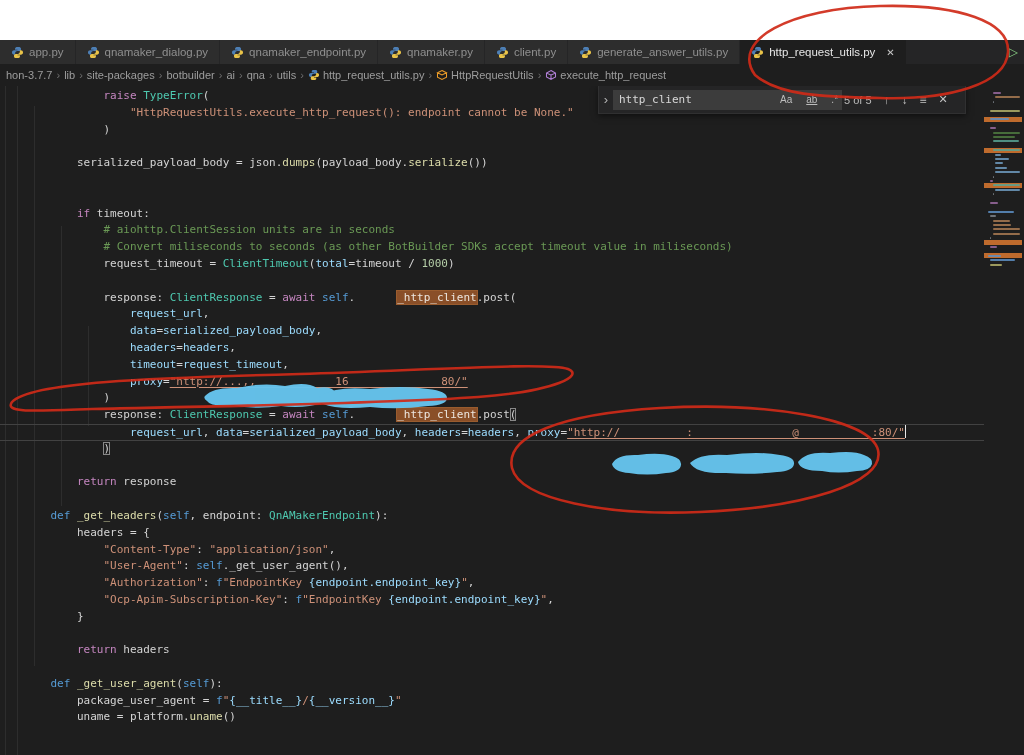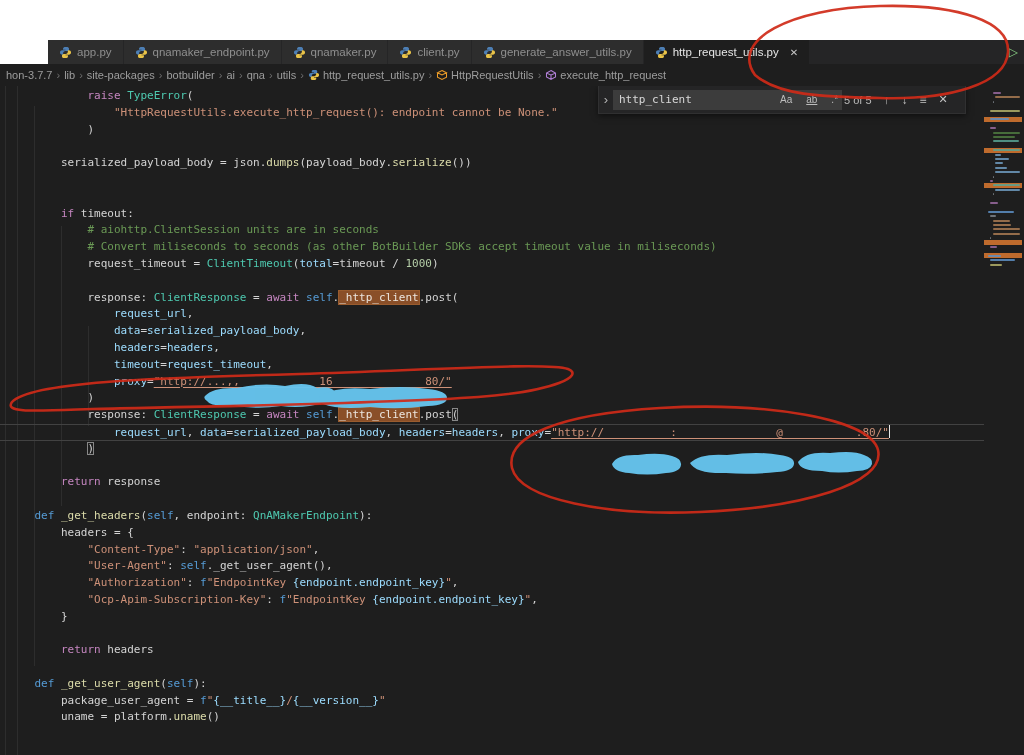--- a/index.html
+++ b/index.html
@@ -1,44 +1,44 @@
 <!DOCTYPE html>
 <html><head>
 <meta charset="utf-8">
 <style>
   html,body{margin:0;padding:0;}
   body{width:1024px;height:755px;overflow:hidden;position:relative;background:#ffffff;
        font-family:"Liberation Sans",sans-serif;}
   
   #top-strip{height:40px;background:#ffffff;}
   
-  #tab-bar{height:24px;background:#252526;display:flex;align-items:stretch;margin-left:48px;}
+  #tab-bar{height:24px;background:#252526;display:flex;align-items:stretch;}
   .tab{display:flex;align-items:center;gap:5px;padding:0 11px;background:#2d2d2d;
        border-right:1px solid #252526;font-size:11.5px;color:#8f8f8f;cursor:pointer;white-space:nowrap;}
   .tab.active{background:#1e1e1e;color:#e6e6e6;}
   .tab .pyico{width:13px;height:13px;flex:0 0 auto;}
   .tab-close{margin-left:6px;font-size:10px;color:#c8c8c8;}
   #run-button{margin-left:auto;display:flex;align-items:center;padding:0 6px;color:#89d185;font-size:12px;cursor:pointer;}
   
   #breadcrumb-bar{height:22px;background:#1e1e1e;display:flex;align-items:center;
        padding-left:6px;font-size:11px;color:#9d9d9d;white-space:nowrap;overflow:hidden;}
   .crumb{display:flex;align-items:center;gap:3px;cursor:pointer;}
   .crumb-sep{color:#6e6e6e;margin:0 4px;font-size:11px;}
   .crumb svg{width:12px;height:12px;}
   
   #editor{position:relative;height:669px;background:#1e1e1e;overflow:hidden;}
   #code{position:absolute;left:0;top:2px;right:40px;}
   .cl{height:16.8px;line-height:16.8px;white-space:pre;
-      font-family:"DejaVu Sans Mono",monospace;font-size:11px;padding-left:8px;box-sizing:border-box;}
+      font-family:"DejaVu Sans Mono",monospace;font-size:11px;padding-left:24px;box-sizing:border-box;}
   .cl.current{border-top:1px solid #424242;border-bottom:1px solid #424242;}
   .tk-txt{color:#d4d4d4}.tk-kw{color:#c586c0}.tk-def{color:#569cd6}.tk-fn{color:#dcdcaa}
   .tk-type{color:#4ec9b0}.tk-var{color:#9cdcfe}.tk-str{color:#ce9178}
   .tk-strU{color:#ce9178;text-decoration:underline;text-underline-offset:2px;}
   .tk-com{color:#6a9955}.tk-num{color:#b5cea8}.tk-self{color:#569cd6}
-  .tk-match{color:#ece6df;background:#8a4f28;box-shadow:0 0 0 1px #9a5c2e;}
+  .tk-match{color:#ece6df;background:#8a4f28;box-shadow:0 0 0 1px #9a5c2e;margin-left:42px;}
   .tk-br{color:#d4d4d4;outline:1px solid #888;outline-offset:-1px;}
   .tk-cur{display:inline-block;width:0;border-left:1.5px solid #e8e8e8;height:13px;vertical-align:-2px;}
   .vguide{position:absolute;top:0;width:1px;background:rgba(255,255,255,0.07);}
   
   #find-widget{position:absolute;top:0;left:598px;width:368px;height:28px;background:#252526;
       border:1px solid #303031;border-top:none;box-shadow:0 2px 6px rgba(0,0,0,.5);
       display:flex;align-items:center;box-sizing:border-box;z-index:10;font-size:11px;color:#c5c5c5;}
   #find-chevron{width:14px;text-align:center;color:#b4b4b4;font-size:13px;cursor:pointer;}
   #find-inputbox{display:flex;align-items:center;background:#3c3c3c;height:20px;flex:0 0 196px;
       padding:0 4px 0 6px;color:#d8d8d8;font-family:"DejaVu Sans Mono",monospace;font-size:11px;}
@@ -62,20 +62,27 @@
 <div id="top-strip"></div>
 
 <div id="tab-bar">
 
   <div class="tab">
       <svg class="pyico" viewBox="0 0 16 16">
         <path fill="#4d7fb5" d="M7.9 1.2c-1.6 0-2.9.7-2.9 1.9v1.6h3v.6H3.9c-1.5 0-2.7 1.1-2.7 2.7 0 1.6 1.2 2.7 2.7 2.7h1.2V8.9c0-1.4 1.2-2.6 2.6-2.6h2.6c1.1 0 2-.9 2-2V3.1c0-1.2-1.3-1.9-2.9-1.9z"></path>
         <path fill="#e9c348" d="M8.1 14.8c1.6 0 2.9-.7 2.9-1.9v-1.6H8v-.6h4.1c1.5 0 2.7-1.1 2.7-2.7 0-1.6-1.2-2.7-2.7-2.7h-1.2v1.8c0 1.4-1.2 2.6-2.6 2.6H5.7c-1.1 0-2 .9-2 2v1.2c0 1.2 1.3 1.9 2.9 1.9z"></path>
       </svg>
       <span>app.py</span>
+    </div>
+    <div class="tab">
+      <svg class="pyico" viewBox="0 0 16 16">
+        <path fill="#4d7fb5" d="M7.9 1.2c-1.6 0-2.9.7-2.9 1.9v1.6h3v.6H3.9c-1.5 0-2.7 1.1-2.7 2.7 0 1.6 1.2 2.7 2.7 2.7h1.2V8.9c0-1.4 1.2-2.6 2.6-2.6h2.6c1.1 0 2-.9 2-2V3.1c0-1.2-1.3-1.9-2.9-1.9z"></path>
+        <path fill="#e9c348" d="M8.1 14.8c1.6 0 2.9-.7 2.9-1.9v-1.6H8v-.6h4.1c1.5 0 2.7-1.1 2.7-2.7 0-1.6-1.2-2.7-2.7-2.7h-1.2v1.8c0 1.4-1.2 2.6-2.6 2.6H5.7c-1.1 0-2 .9-2 2v1.2c0 1.2 1.3 1.9 2.9 1.9z"></path>
+      </svg>
+      <span>qnamaker_dialog.py</span>
     </div>
     <div class="tab">
       <svg class="pyico" viewBox="0 0 16 16">
         <path fill="#4d7fb5" d="M7.9 1.2c-1.6 0-2.9.7-2.9 1.9v1.6h3v.6H3.9c-1.5 0-2.7 1.1-2.7 2.7 0 1.6 1.2 2.7 2.7 2.7h1.2V8.9c0-1.4 1.2-2.6 2.6-2.6h2.6c1.1 0 2-.9 2-2V3.1c0-1.2-1.3-1.9-2.9-1.9z"></path>
         <path fill="#e9c348" d="M8.1 14.8c1.6 0 2.9-.7 2.9-1.9v-1.6H8v-.6h4.1c1.5 0 2.7-1.1 2.7-2.7 0-1.6-1.2-2.7-2.7-2.7h-1.2v1.8c0 1.4-1.2 2.6-2.6 2.6H5.7c-1.1 0-2 .9-2 2v1.2c0 1.2 1.3 1.9 2.9 1.9z"></path>
       </svg>
       <span>qnamaker_endpoint.py</span>
     </div>
     <div class="tab">
       <svg class="pyico" viewBox="0 0 16 16">

